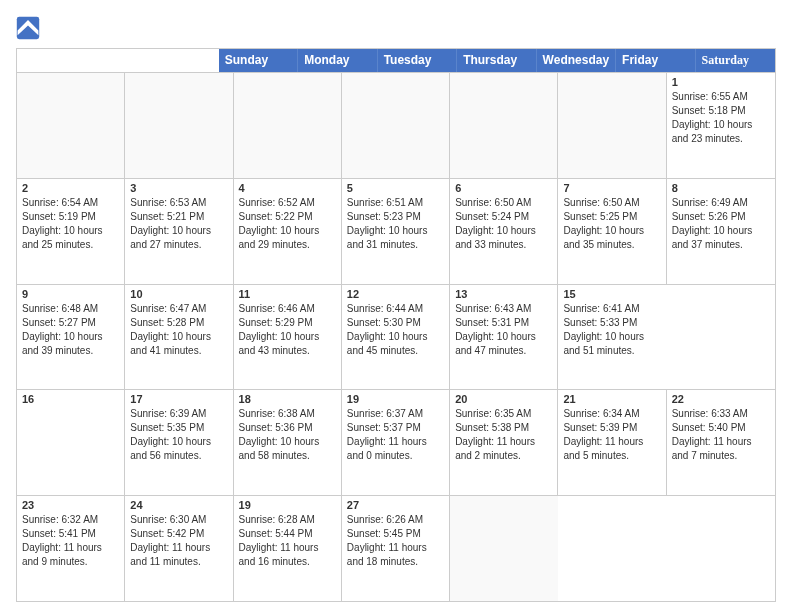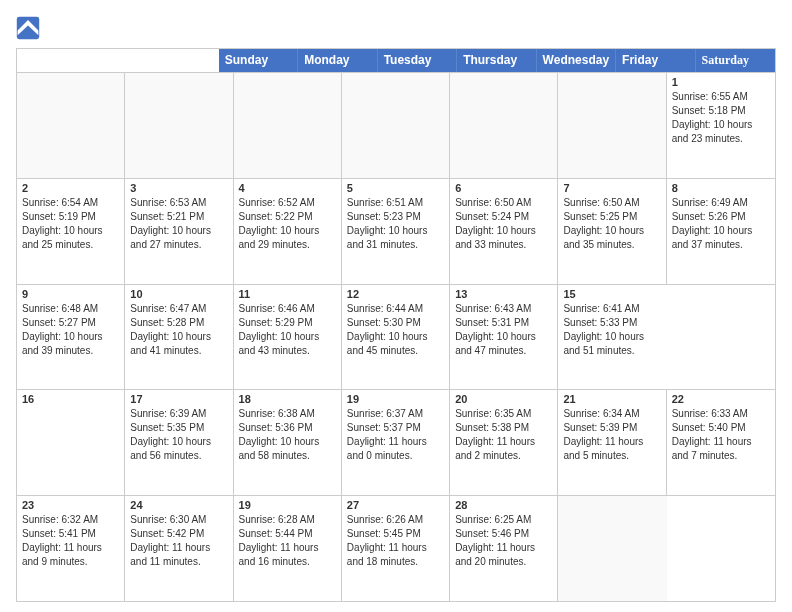--- a/index.html
+++ b/index.html
@@ -246,21 +246,17 @@
             <div class="cell-info">Sunrise: 6:30 AM<br>Sunset: 5:42 PM<br>Daylight: 11 hours and 11 minutes.</div>
           </div>
           <div class="cal-cell">
             <span class="cell-date">19</span>
             <div class="cell-info">Sunrise: 6:28 AM<br>Sunset: 5:44 PM<br>Daylight: 11 hours and 16 minutes.</div>
           </div>
           <div class="cal-cell">
             <span class="cell-date">27</span>
             <div class="cell-info">Sunrise: 6:26 AM<br>Sunset: 5:45 PM<br>Daylight: 11 hours and 18 minutes.</div>
           </div>
-          <div class="cal-cell">
-            <span class="cell-date">28</span>
-            <div class="cell-info">Sunrise: 6:25 AM<br>Sunset: 5:46 PM<br>Daylight: 11 hours and 20 minutes.</div>
-          </div>
           <div class="cal-cell empty"></div>
         </div>
       </div>
   </div>
 </div>
 
 </body></html>

